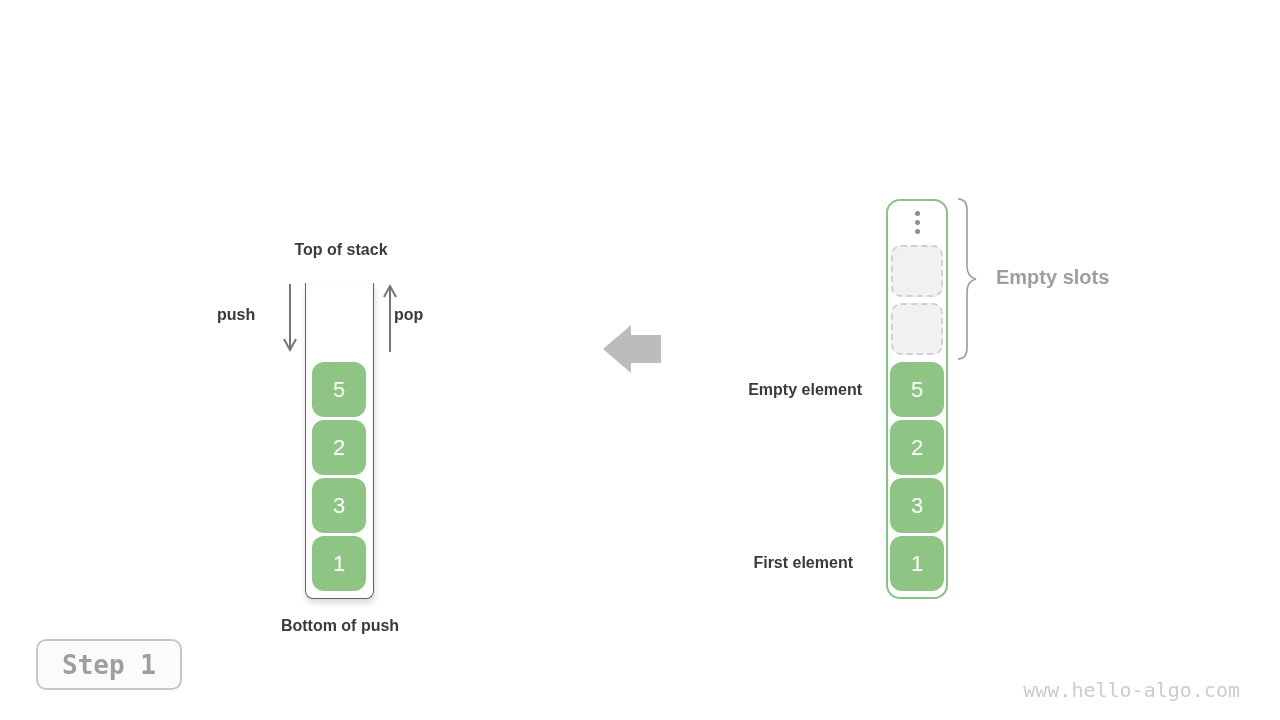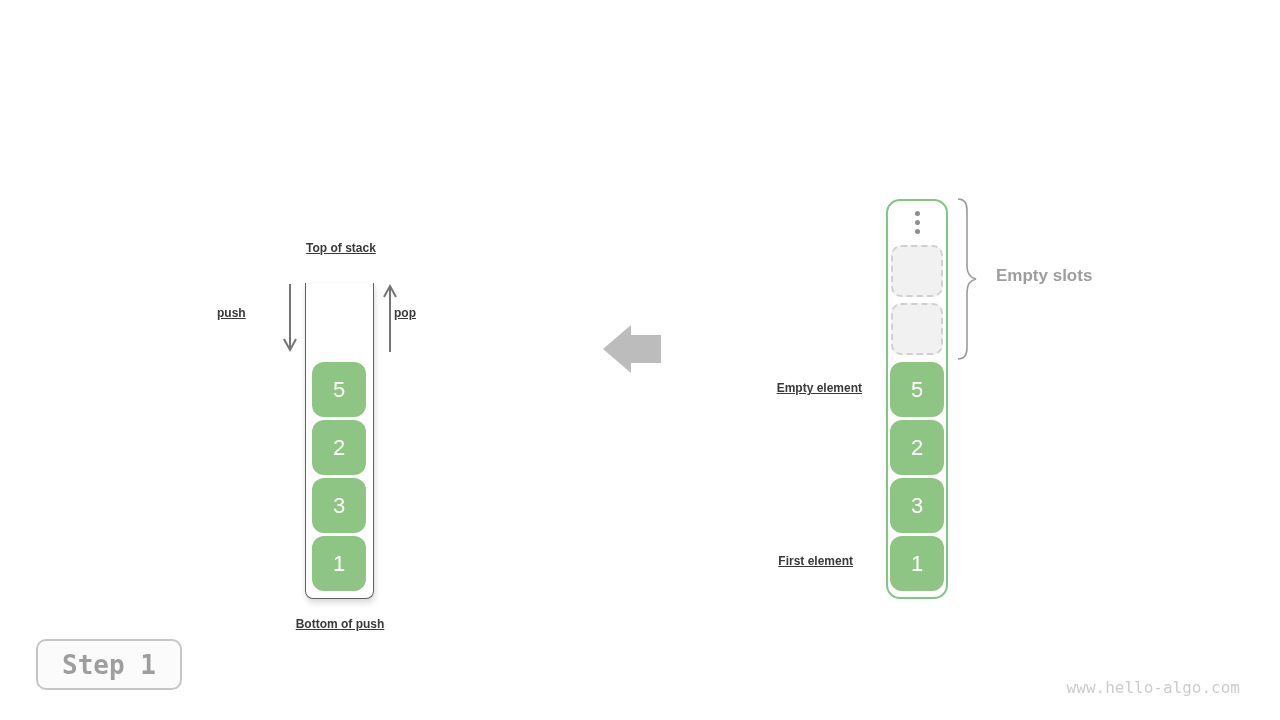--- a/index.html
+++ b/index.html
@@ -11,30 +11,29 @@
     width: 1280px;
     height: 720px;
     background: var(--page-bg, #ffffff);
     overflow: hidden;
   }
 
   .abs { position: absolute; }
 
   .bold-label {
     font-weight: bold;
-    font-size: 12px;
+    font-size: 16px;
     color: var(--dark-text, #3a3a3a);
     white-space: nowrap;
-    text-decoration: underline;
   }
   .center-x { transform: translateX(-50%); }
 
   .gray-bold {
     font-weight: bold;
-    font-size: 17px;
+    font-size: 20px;
     color: var(--label-gray, #9e9e9e);
     white-space: nowrap;
   }
 
   .caption {
     font-size: 22px;
     color: var(--muted-text, #8a8a8a);
     white-space: nowrap;
   }
 
@@ -106,21 +105,21 @@
     justify-content: center;
     font-family: "DejaVu Sans Mono", monospace;
     font-weight: bold;
     font-size: 26px;
     color: var(--label-gray, #9e9e9e);
   }
 
   .watermark {
     right: 40px; top: 678px;
     font-family: "DejaVu Sans Mono", monospace;
-    font-size: 16px;
+    font-size: 20px;
     color: var(--watermark-gray, #cccccc);
     white-space: nowrap;
   }
 </style>
 </head>
 <body>
 
 <div class="canvas">
 
   <div class="abs bold-label center-x" style="left:341px; top:241px;">Top of stack</div>

